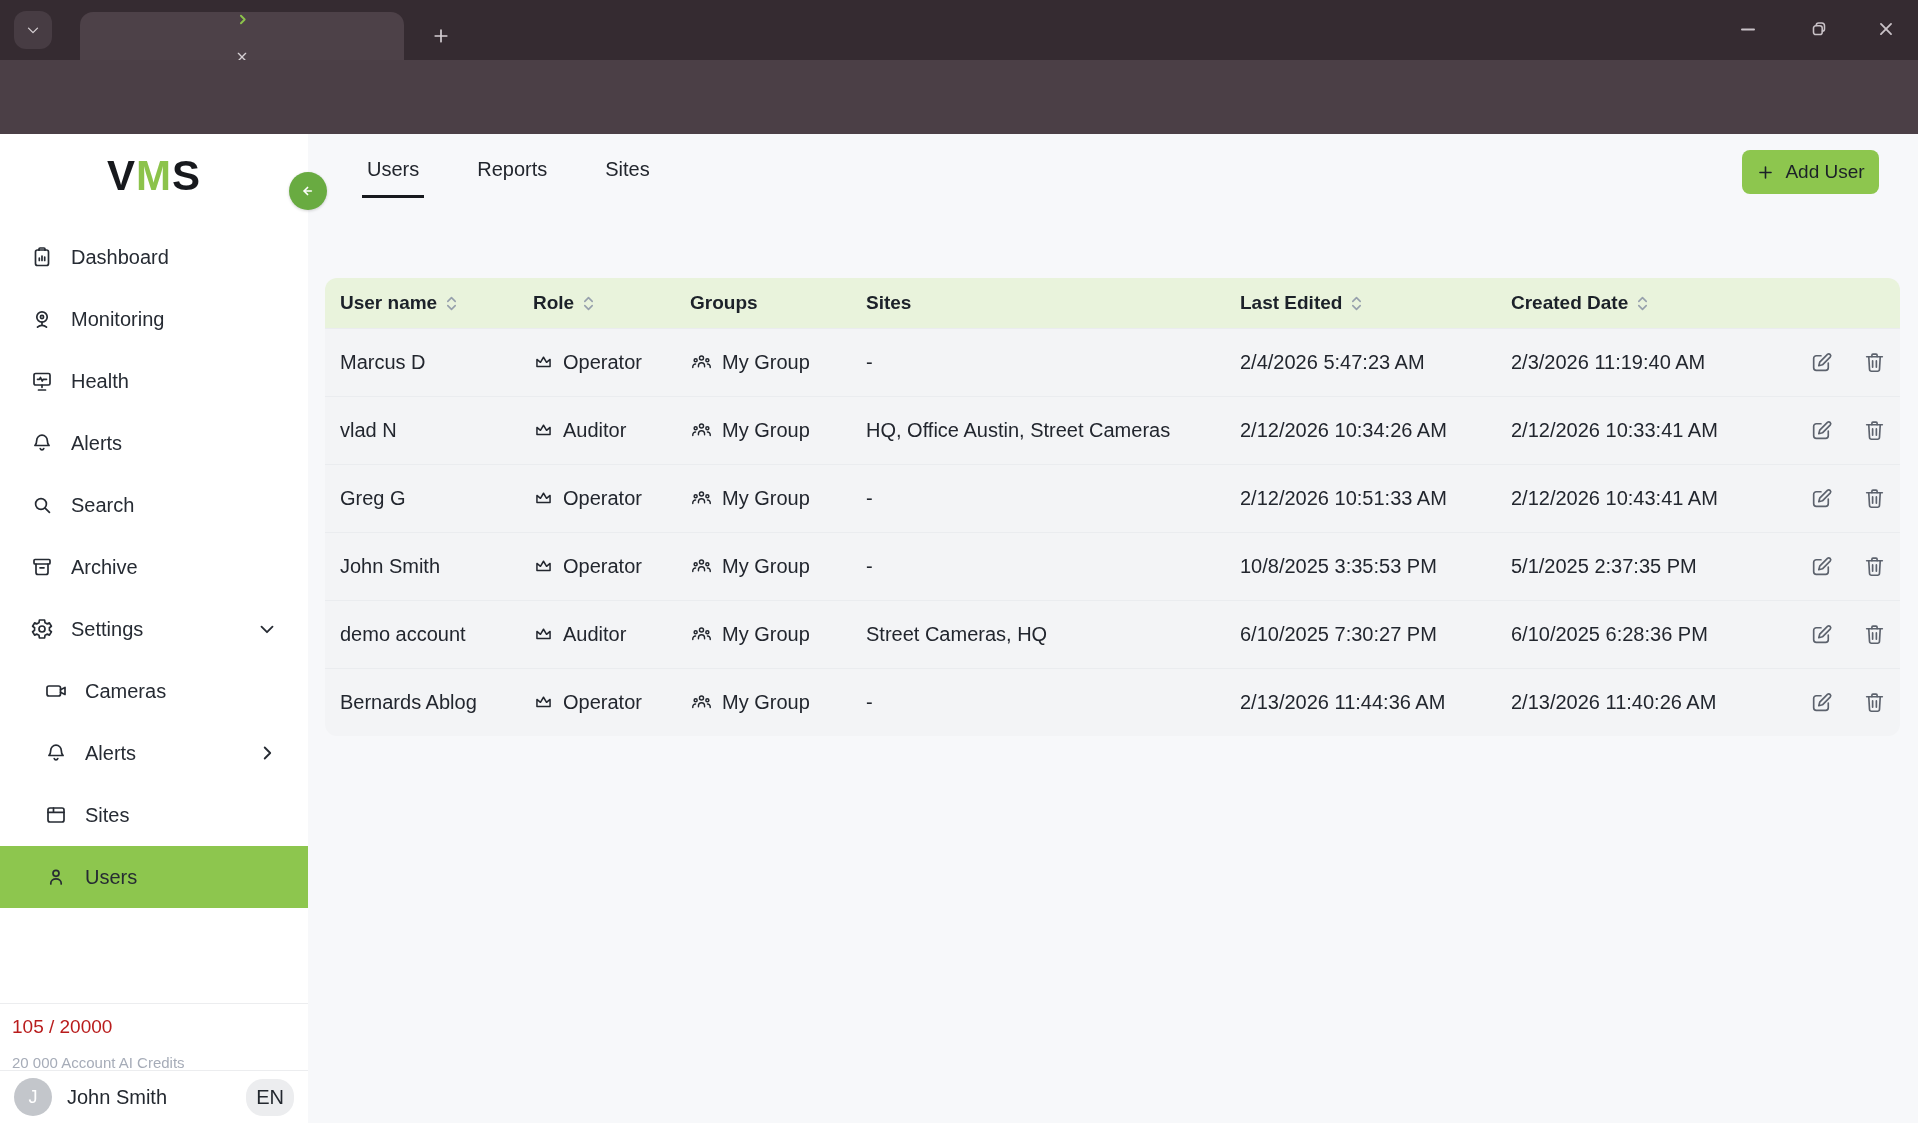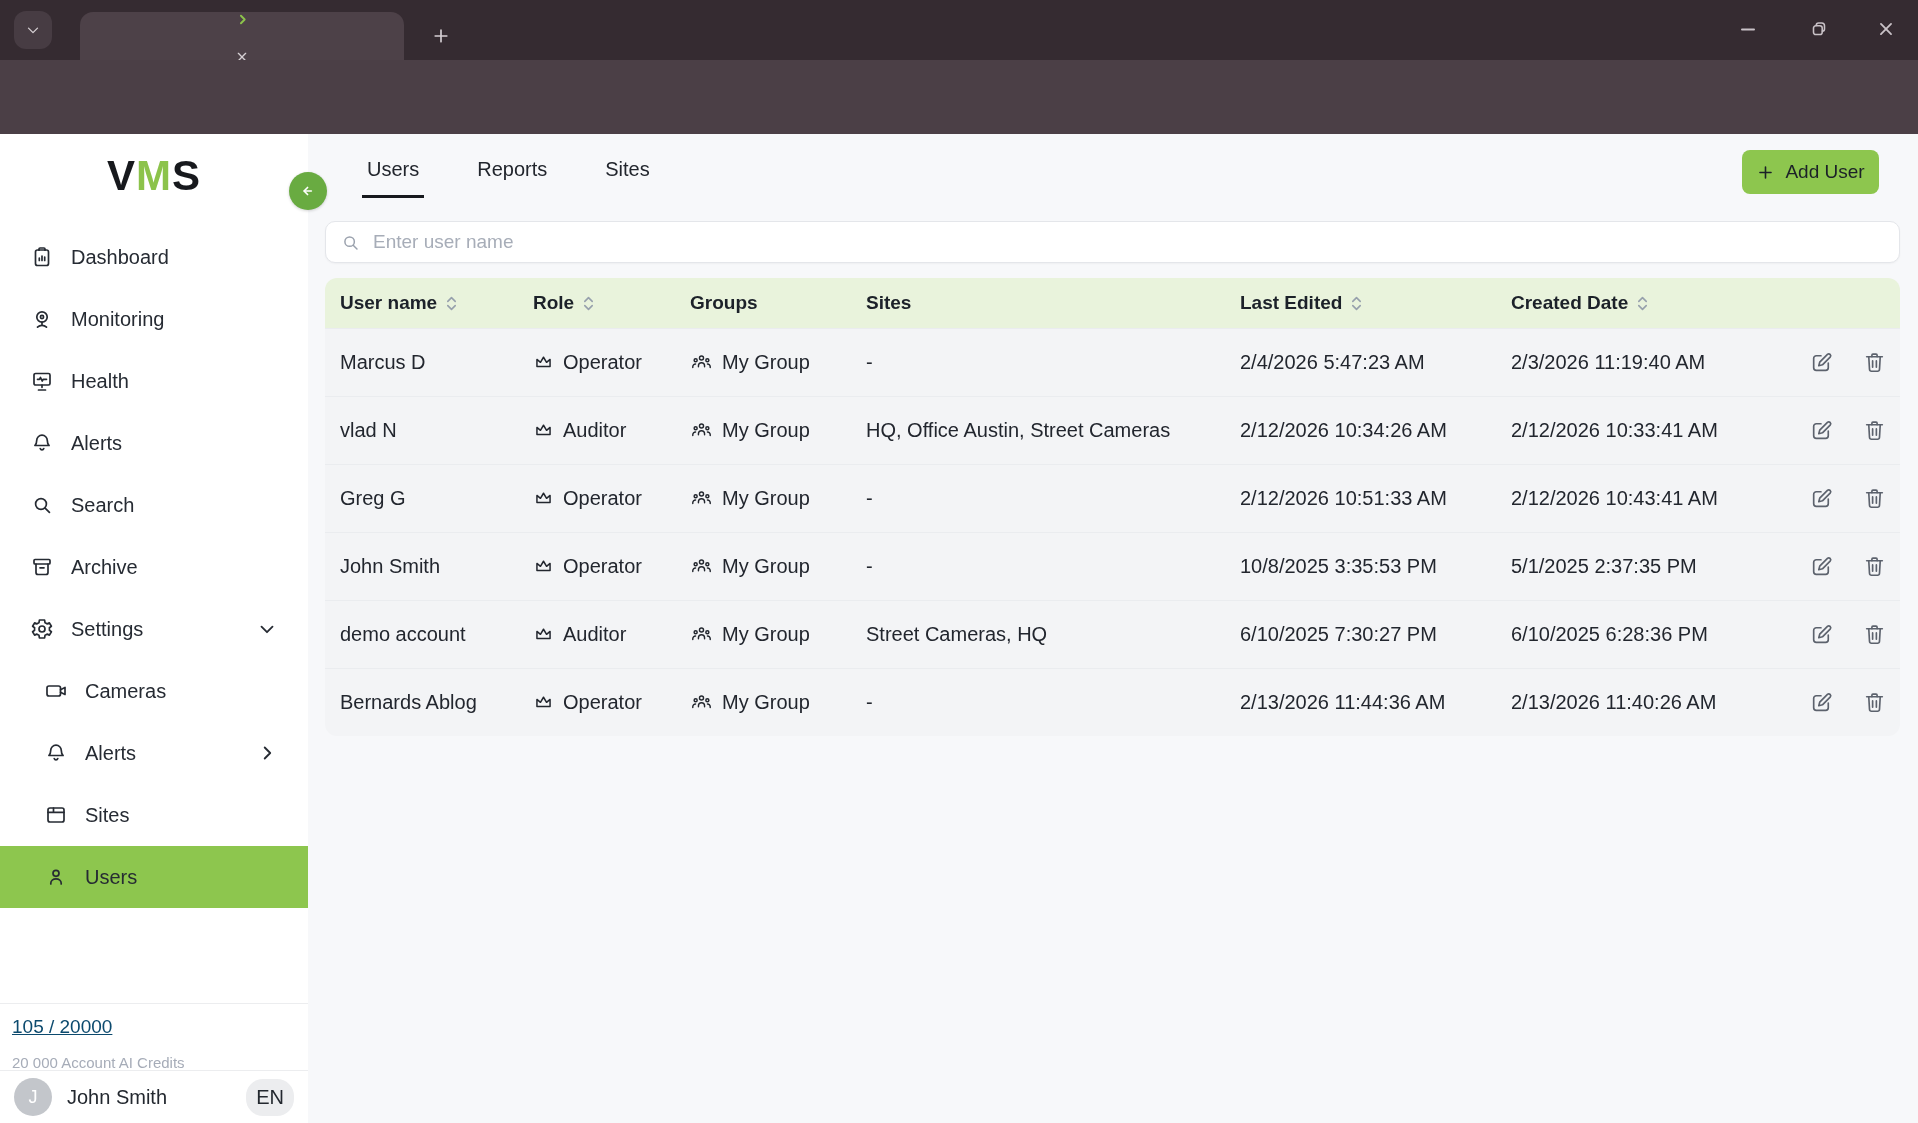--- a/index.html
+++ b/index.html
@@ -39,21 +39,21 @@
   .app { position:absolute; top:134px; left:0; width:1918px; height:989px; background:#F7F8FA; }
   .sidebar { position:absolute; left:0; top:0; width:308px; height:989px; background:#FFFFFF; }
   .logo { position:absolute; top:18px; left:0; width:100%; text-align:center; font-size:42px; font-weight:700; color:#17191D; letter-spacing:1px; }
   .logo .green { color:#8CC34B; }
   .nav { position:absolute; top:92px; left:0; right:0; }
   .nav-item { height:62px; display:flex; align-items:center; gap:17px; padding-left:30px; font-size:20px; color:#262B33; cursor:default; }
   .nav-item.sub { padding-left:44px; }
   .nav-item.active { background:#8DC64E; }
   .nav-item .chev { margin-left:auto; margin-right:30px; color:#262B33; }
   .credits { position:absolute; left:0; right:0; top:869px; border-top:1px solid #ECEDEF; padding:12px 0 0 12px; }
-  .credits-usage { font-size:19px; color:#0c4a6e;text-decoration:underline; }
+  .credits-usage { font-size:19px; color:#b91c1c; }
   .credits-label { font-size:15px; color:#A6ACB8; margin-top:16px; }
   .account { position:absolute; left:0; right:0; top:936px; height:53px; border-top:1px solid #ECEDEF; display:flex; align-items:center; gap:15px; padding:0 14px; }
   .avatar-j { width:38px; height:38px; border-radius:50%; background:#C3C6CB; color:#FFF; font-size:18px; display:flex; align-items:center; justify-content:center; }
   .account-name { flex:1; font-size:20px; color:#23282F; }
   .lang-pill { background:#ECEDEF; border-radius:17px; padding:7px 10px; font-size:20px; color:#23282F; }
 
   .collapse-btn { position:absolute; left:289px; top:38px; width:38px; height:38px; border-radius:50%; background:#69AB41; color:#FFF; display:flex; align-items:center; justify-content:center; box-shadow:0 1px 3px rgba(0,0,0,.18); z-index:5; }
 
   .content { position:absolute; left:308px; top:0; width:1610px; height:989px; }
   .tabs-row { position:absolute; top:24px; left:54px; display:flex; gap:48px; }
@@ -491,28 +491,20 @@
 
     <button class="add-user">
       <span>
           <svg class="ic" width="19" height="19" style="stroke-width:2">
             <use href="#i-plus"></use>
           </svg>
         </span>
       <span>Add User</span>
     </button>
 
-    <div class="searchbar">
-      <span class="sic">
-          <svg class="ic" width="21" height="21">
-            <use href="#i-search"></use>
-          </svg>
-        </span>
-      <input type="text" placeholder="Enter user name" style="">
-    </div>
 
     <div class="table">
       <div class="thead">
         <div class="th">
           <span>User name</span>
           <span class="sort">
               <svg class="ic" width="11" height="17" style="stroke-width:1.5">
                 <use href="#i-sort"></use>
               </svg>
             </span>

